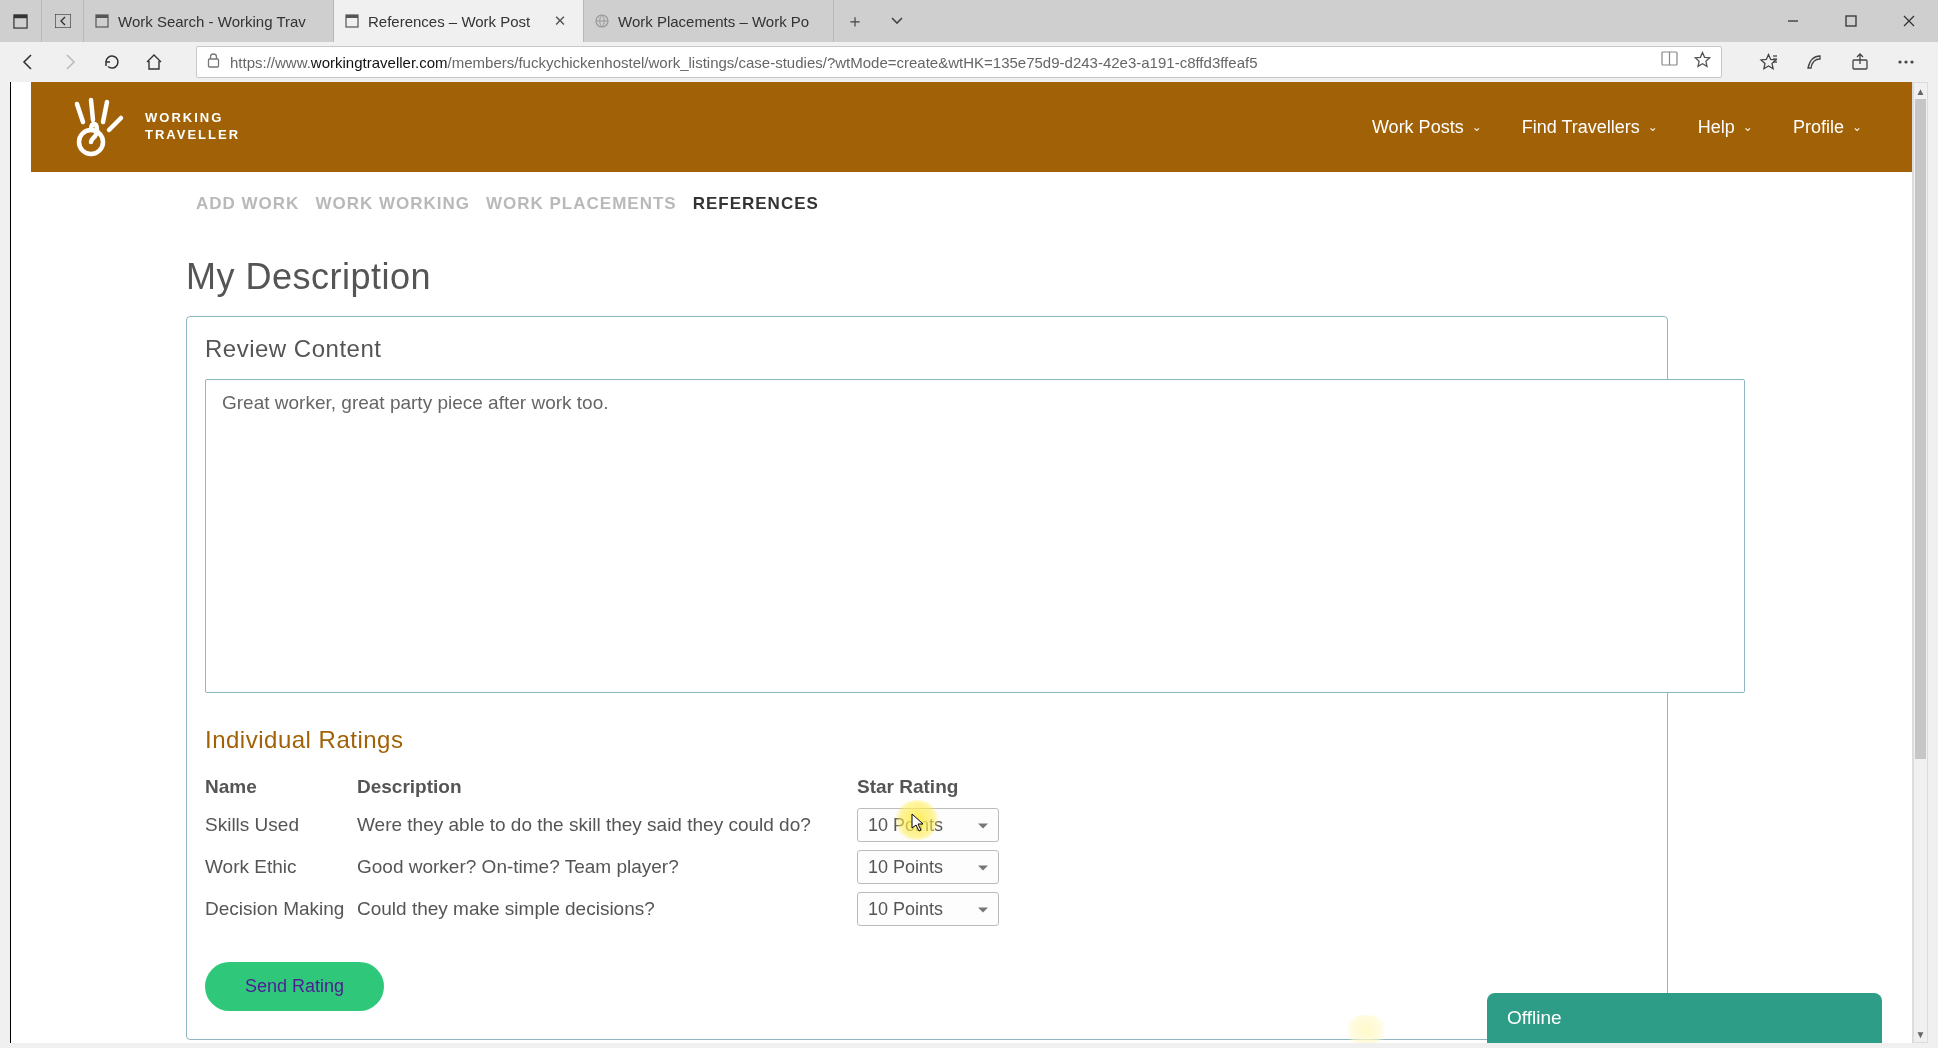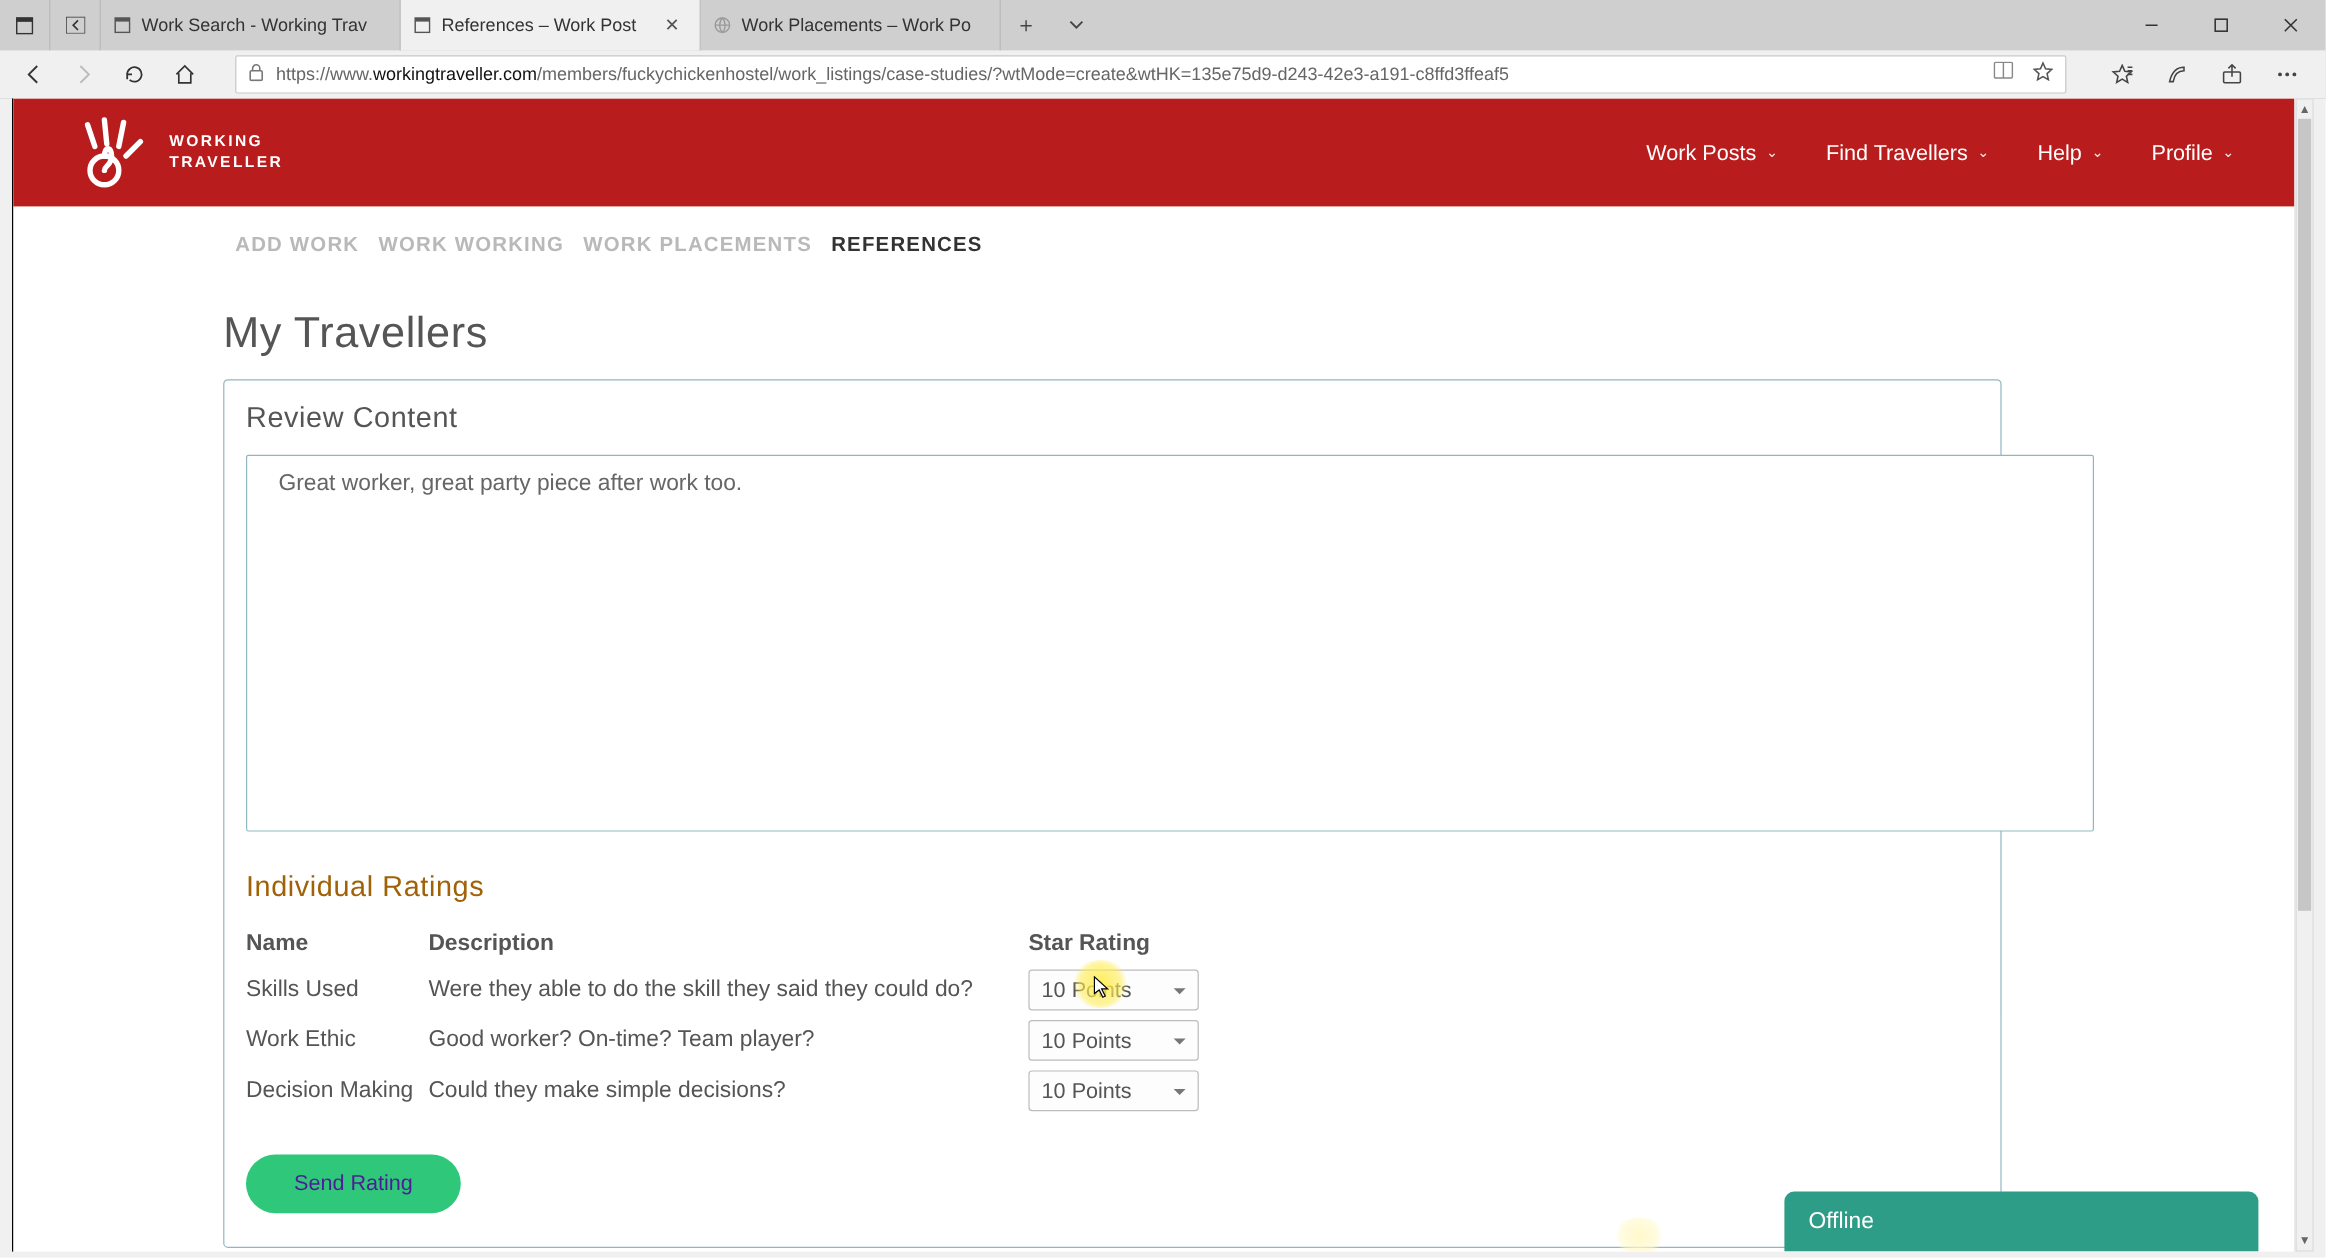--- a/index.html
+++ b/index.html
@@ -186,26 +186,27 @@
     right: 1px;
     top: 16px;
     height: 660px;
     background: #c6c6c6;
     border-radius: 0;
     cursor: pointer;
   }
 
   
   .site-header {
-    background: #b91c1c;
+    background: #a16207;
     height: 90px;
     display: flex;
     align-items: center;
-    padding: 0 50px 0 46px;
+    padding: 0 50px 0 30px;
     color: #fff;
+    margin-left: 20px;
   }
   .brand {
     display: flex;
     align-items: center;
     gap: 14px;
   }
   .brand-mark {
     width: 70px; height: 70px;
     position: relative;
   }
@@ -269,21 +270,21 @@
     font-size: 24px;
     color: #555;
     margin-bottom: 16px;
     letter-spacing: .5px;
   }
   .review-textarea {
     width: 1540px;
     height: 314px;
     border: 1px solid #8fb7c2;
     border-radius: 2px;
-    padding: 12px 26px;
+    padding: 12px 16px;
     font-size: 19px;
     color: #666;
     font-family: inherit;
     resize: none;
     outline: none;
   }
   .ind-title {
     font-weight: 400;
     font-size: 24px;
     color: #a16207;
@@ -581,21 +582,21 @@
   </div>
 
   <div class="subtabs">
     <span class="st">ADD WORK</span>
     <span class="st">WORK WORKING</span>
     <span class="st">WORK PLACEMENTS</span>
     <span class="st active">REFERENCES</span>
   </div>
 
   <div class="main">
-    <h1 class="page-title">My Travellers</h1>
+    <h1 class="page-title">My Description</h1>
 
     <div class="panel">
       <h2>Review Content</h2>
       <textarea class="review-textarea" style="">Great worker, great party piece after work too.</textarea>
 
       <div class="ind-title">Individual Ratings</div>
 
       <table class="ratings">
         <thead>
           <tr>

